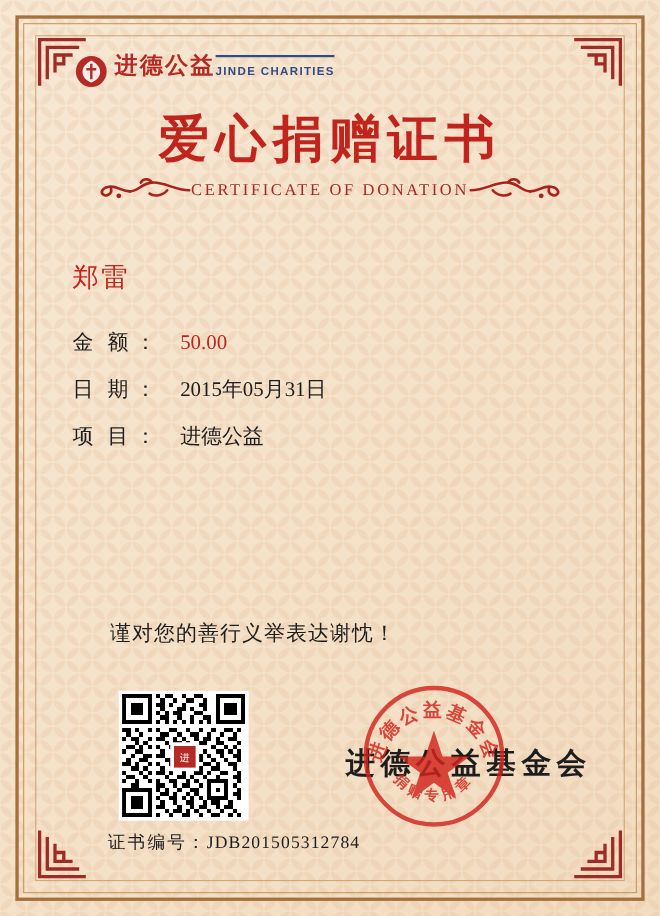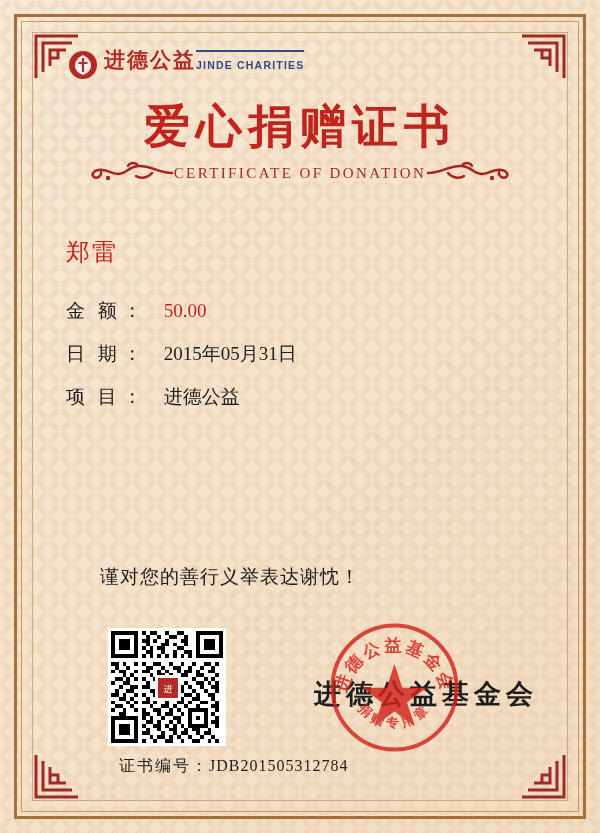--- a/index.html
+++ b/index.html
@@ -239,21 +239,20 @@
   }
   .stamp svg { display: block; }
 
   .cert-no {
     position: absolute;
     left: 58px;
     bottom: 16px;
     font-size: 16px;
     color: #1d1d1d;
     letter-spacing: 1px;
-    margin-left: 21px;
   }
   .cert-no .cn-label { letter-spacing: 2px; }
 </style>
 </head>
 <body>
 
 <div class="certificate">
 
   <div class="frame-outer"></div>
   <div class="frame-inner"></div>

